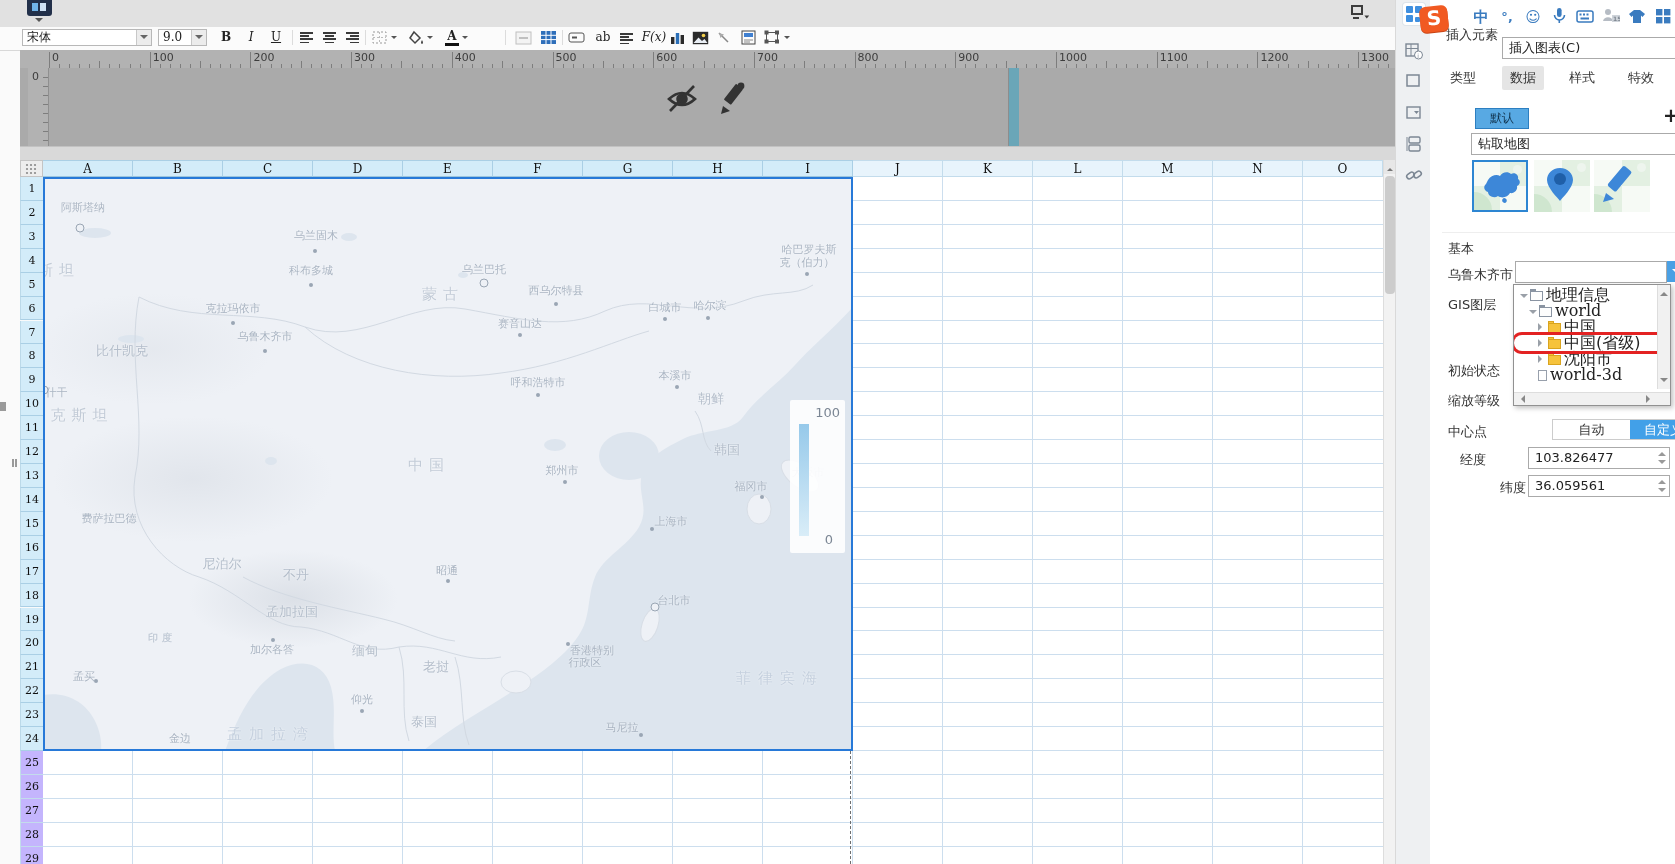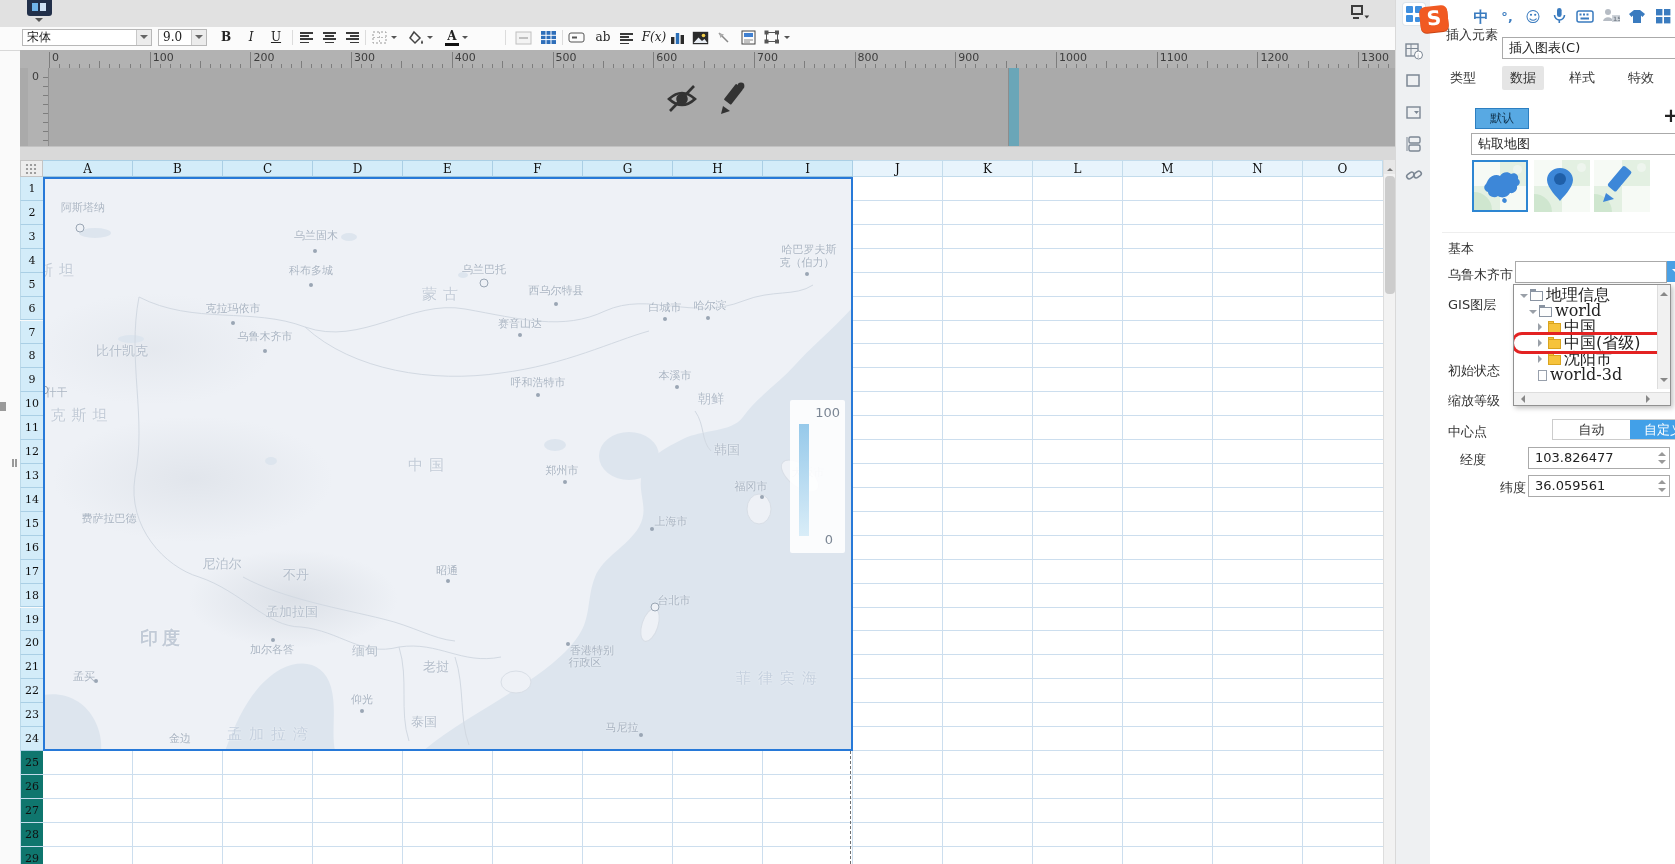--- a/index.html
+++ b/index.html
@@ -44,39 +44,39 @@
   
   .corner{position:absolute;left:20px;top:160px;width:23px;height:17px;background:#ededed;border:1px solid #c4c4c4;box-sizing:border-box;}
   .gridbg{position:absolute;left:43px;top:177px;width:1340px;height:687px;background-color:#fff;
     background-image:repeating-linear-gradient(to right,transparent 0 89px,#ccdeee 89px 90px),
                      repeating-linear-gradient(to bottom,transparent 0 22.9167px,#ccdeee 22.9167px 23.9167px);}
   .colhead{position:absolute;top:160px;height:17px;box-sizing:border-box;border-right:1px solid #aacfe5;border-top:1px solid #aacfe5;border-bottom:1px solid #9cc6de;
     background:#d3ecf9;text-align:center;font-family:"DejaVu Serif",serif;font-size:12px;line-height:16px;color:#101010;}
   .colhead.dim{background:#e8f4fc;border-color:#c3dcec;}
   .rowhead{position:absolute;left:20px;width:23px;box-sizing:border-box;border-bottom:1px solid #aacfe5;border-left:1px solid #bcd9e9;
     background:#d3ecf9;text-align:center;font-family:"DejaVu Serif",serif;font-size:11px;color:#101010;}
-  .rowhead.dim{background:#0f766e;border-color:#c3dcec;}
+  .rowhead.dim{background:#c4b5fd;border-color:#c3dcec;}
   .selborder{position:absolute;left:43px;top:177px;width:810px;height:574px;border:2px solid #2779d8;box-sizing:border-box;pointer-events:none;z-index:6;}
   .pagebreak{position:absolute;left:850px;top:751px;height:113px;width:0;border-left:1px dashed #6e6e6e;z-index:5;}
   .vscroll{position:absolute;left:1383px;top:160px;width:13px;height:704px;background:#f2f2f2;border-left:1px solid #ddd;box-sizing:border-box;}
   .vscroll .up{position:absolute;left:0;top:0;width:12px;height:14px;background:#e7e7e7;}
   .vscroll .up:after{content:"";position:absolute;left:3px;top:5px;border:3px solid transparent;border-bottom-color:#777;}
   .vscroll .thumb{position:absolute;left:1px;top:16px;width:10px;height:118px;background:#ccc;border-radius:4px;}
   .dockmark{position:absolute;background:#9a9a9a;}
   
   .map{position:absolute;left:43px;top:179px;width:810px;height:572px;overflow:hidden;z-index:2;
     background:radial-gradient(150px 70px at 250px 420px,rgba(178,186,197,.30),transparent 70%),
                radial-gradient(200px 90px at 150px 300px,rgba(192,199,209,.28),transparent 70%),
                radial-gradient(170px 80px at 110px 170px,rgba(198,204,213,.22),transparent 70%),#eef1f6;}
   .map svg{position:absolute;left:0;top:0;}
   .mlabel{position:absolute;transform:translate(-50%,-50%);white-space:nowrap;color:#a9b4c2;font-size:11px;z-index:3;text-shadow:0 0 2px rgba(255,255,255,.8);}
   .mlabel.big{font-size:13px;color:#b3bdca;}
   .mlabel.faint{opacity:.55;}
   .mlabel.country{font-size:15px;letter-spacing:6px;color:#c2cbd7;}
-  .mlabel.country.small{font-size:18px;letter-spacing:4px;font-weight:bold;}
+  .mlabel.country.small{font-size:10px;letter-spacing:4px;font-weight:bold;}
   .mlabel.sea{font-size:15px;letter-spacing:7px;color:#c5d0de;}
   .mdot{position:absolute;width:4px;height:4px;border-radius:50%;background:#9aa6b4;transform:translate(-50%,-50%);z-index:3;}
   .mring{position:absolute;width:7px;height:7px;border-radius:50%;border:1.5px solid #9aa6b4;background:#eef1f6;transform:translate(-50%,-50%);z-index:3;}
   .legend{position:absolute;left:747px;top:221px;width:55px;height:153px;background:rgba(255,255,255,.88);border-radius:2px;z-index:4;}
   .legend .mx{position:absolute;right:5px;top:5px;font-size:13px;color:#7b8694;}
   .legend .mn{position:absolute;right:12px;bottom:6px;font-size:13px;color:#7b8694;}
   .legend .bar{position:absolute;left:9px;top:24px;width:10px;height:112px;background:linear-gradient(to bottom,#96c9ea,#d9edf8);}
   
   .iconstrip{position:absolute;left:1395px;top:0;width:35px;height:864px;background:#eef0f2;border-left:1px solid #d9d9d9;box-sizing:border-box;}
   .stripbtn{position:absolute;left:7px;width:22px;height:22px;border-radius:3px;text-align:center;}

